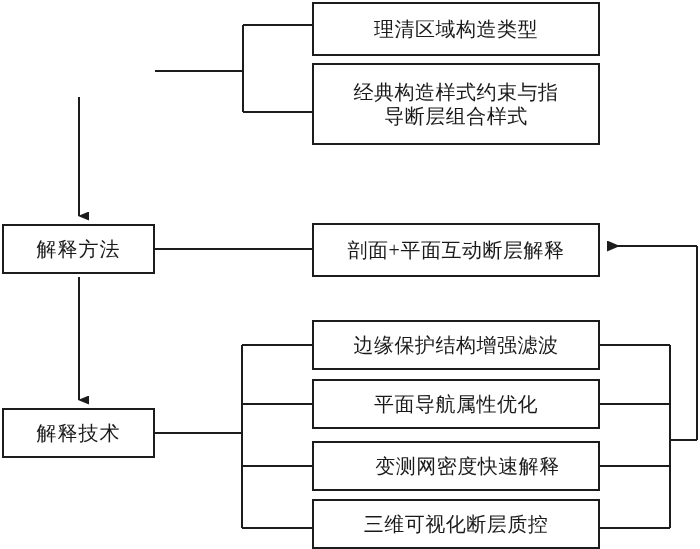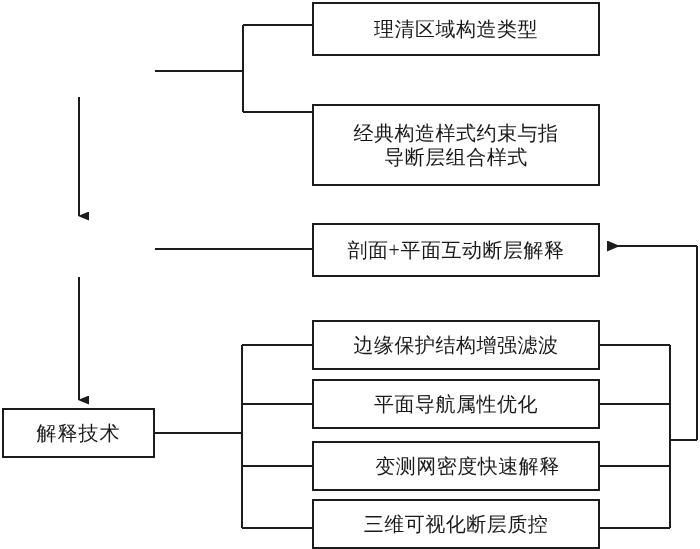--- a/index.html
+++ b/index.html
@@ -89,30 +89,33 @@
       <line x1="600" y1="528" x2="670" y2="528"></line>
       <line x1="670" y1="345" x2="670" y2="528"></line>
 
       <line x1="670" y1="440" x2="697" y2="440"></line>
       <line x1="697" y1="440" x2="697" y2="246"></line>
       <line x1="697" y1="246" x2="608" y2="246" marker-end="url(#arrowhead-left)"></line>
     </g>
   </svg>
 
 
+  <div class="node stage-node" style="left:2px; top:224px; width:153px; height:50px;">
+    <span class="node-label">解释方法</span>
+  </div>
 
   <div class="node stage-node" style="left:2px; top:408px; width:153px; height:50px;">
     <span class="node-label">解释技术</span>
   </div>
 
   <div class="node detail-node" style="left:312px; top:2px; width:288px; height:54px;">
     <span class="node-label">理清区域构造类型</span>
   </div>
 
-  <div class="node detail-node two-line" style="left:312px; top:63px; width:288px; height:82px;margin-top:41px;">
+  <div class="node detail-node two-line" style="left:312px; top:63px; width:288px; height:82px;">
     <span class="node-label">经典构造样式约束与指
 导断层组合样式</span>
   </div>
 
   <div class="node detail-node" style="left:312px; top:320px; width:288px; height:50px;">
     <span class="node-label">边缘保护结构增强滤波</span>
   </div>
 
   <div class="node detail-node" style="left:312px; top:223px; width:288px; height:54px;">
     <span class="node-label">剖面+平面互动断层解释</span>

